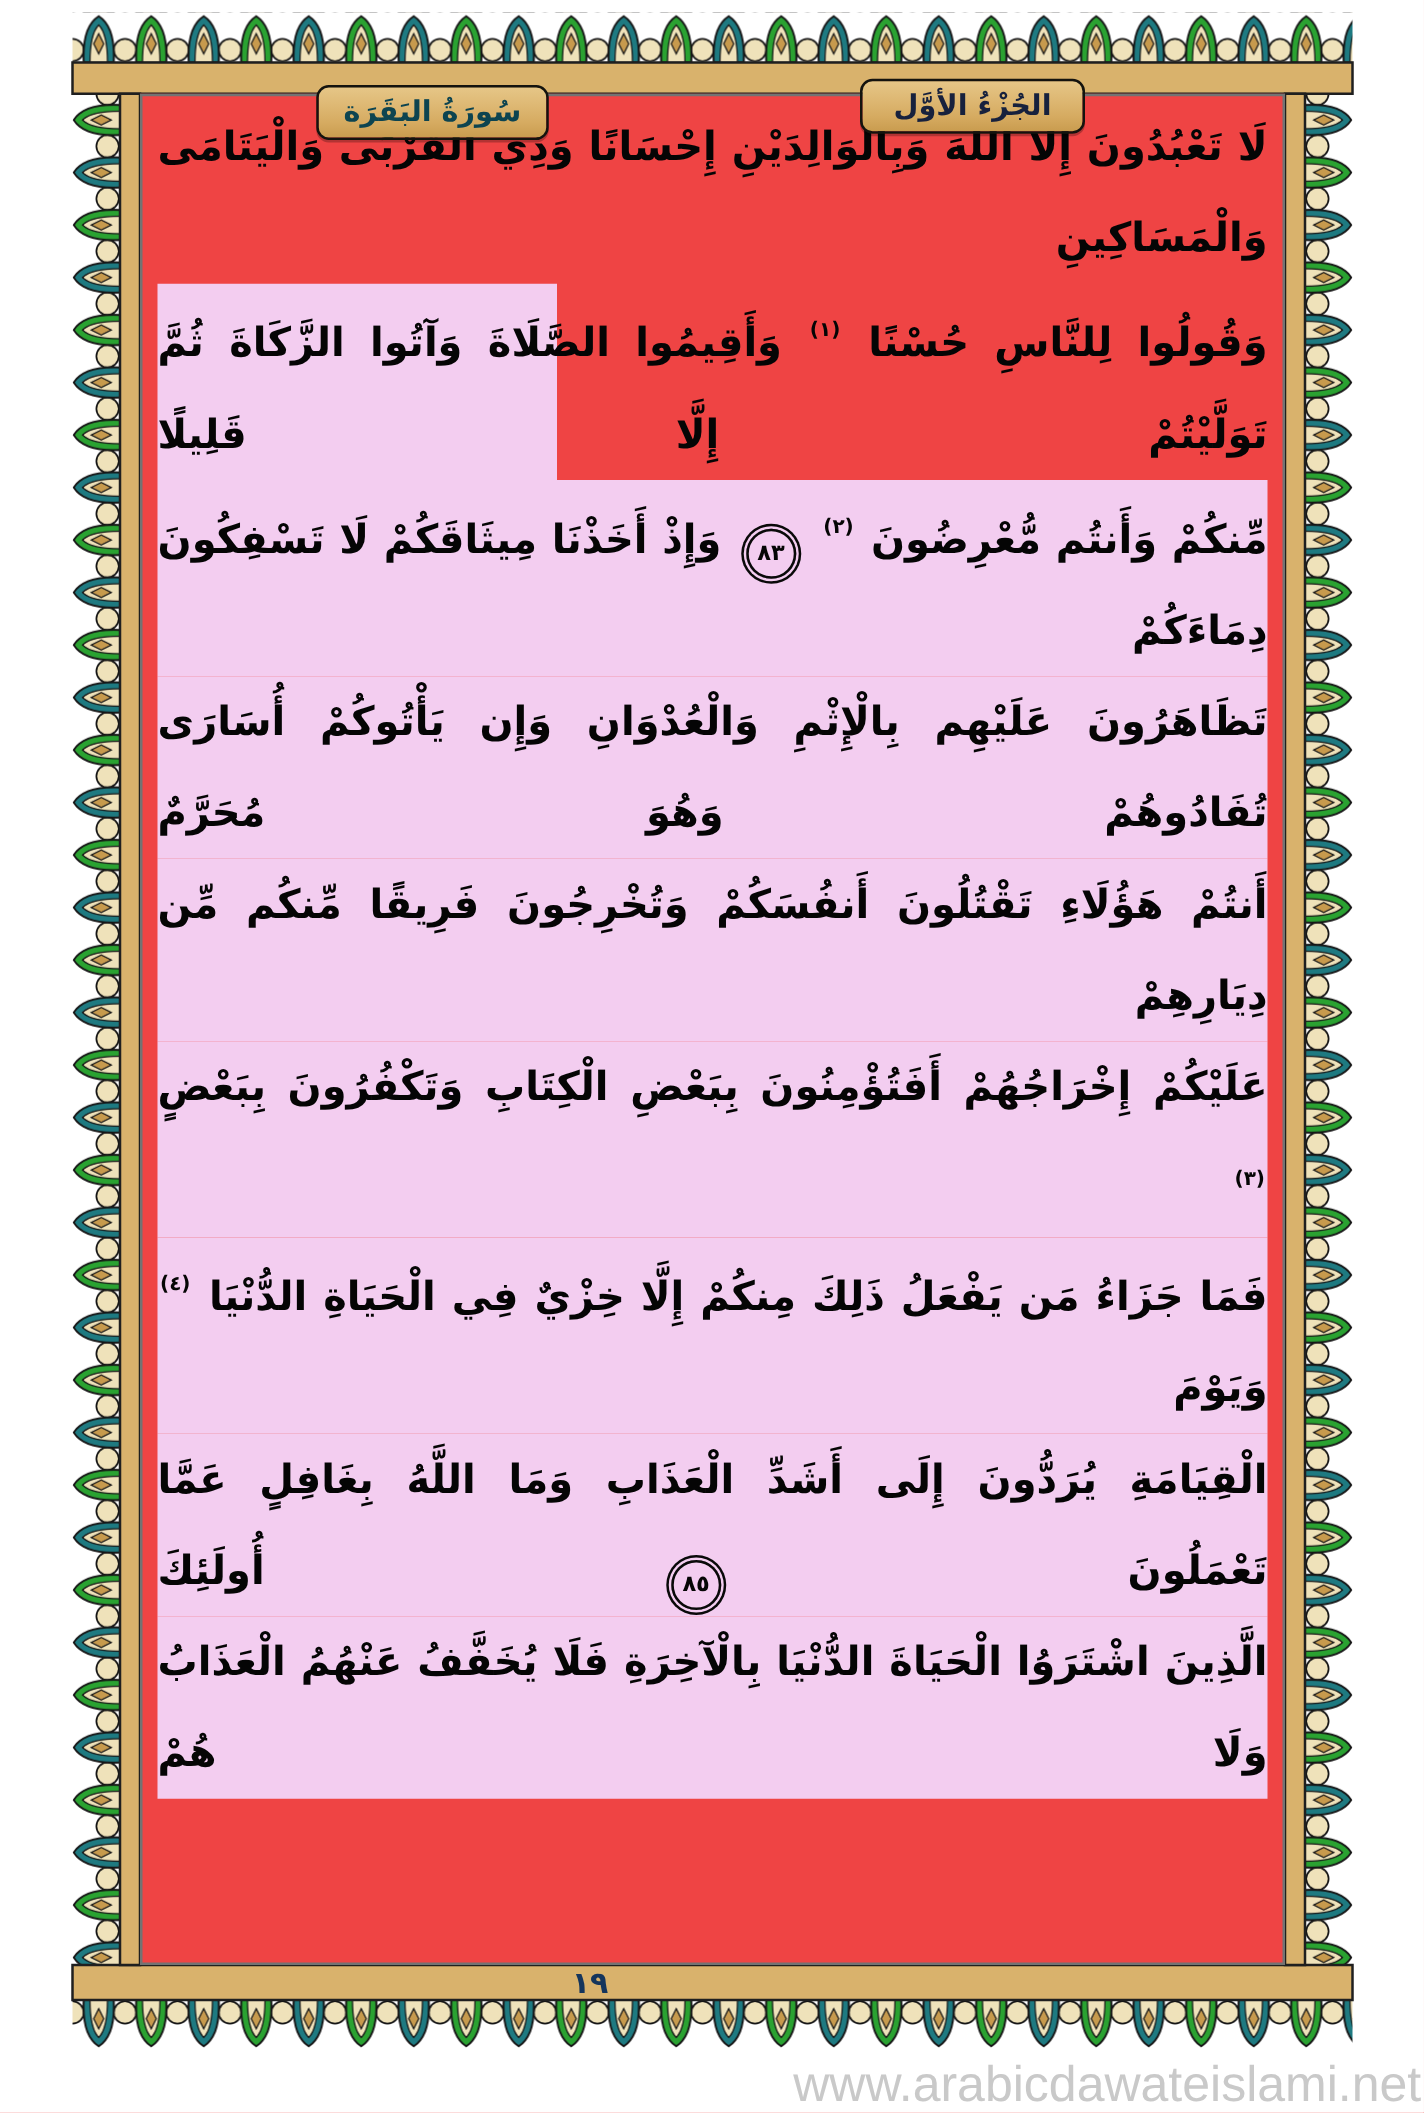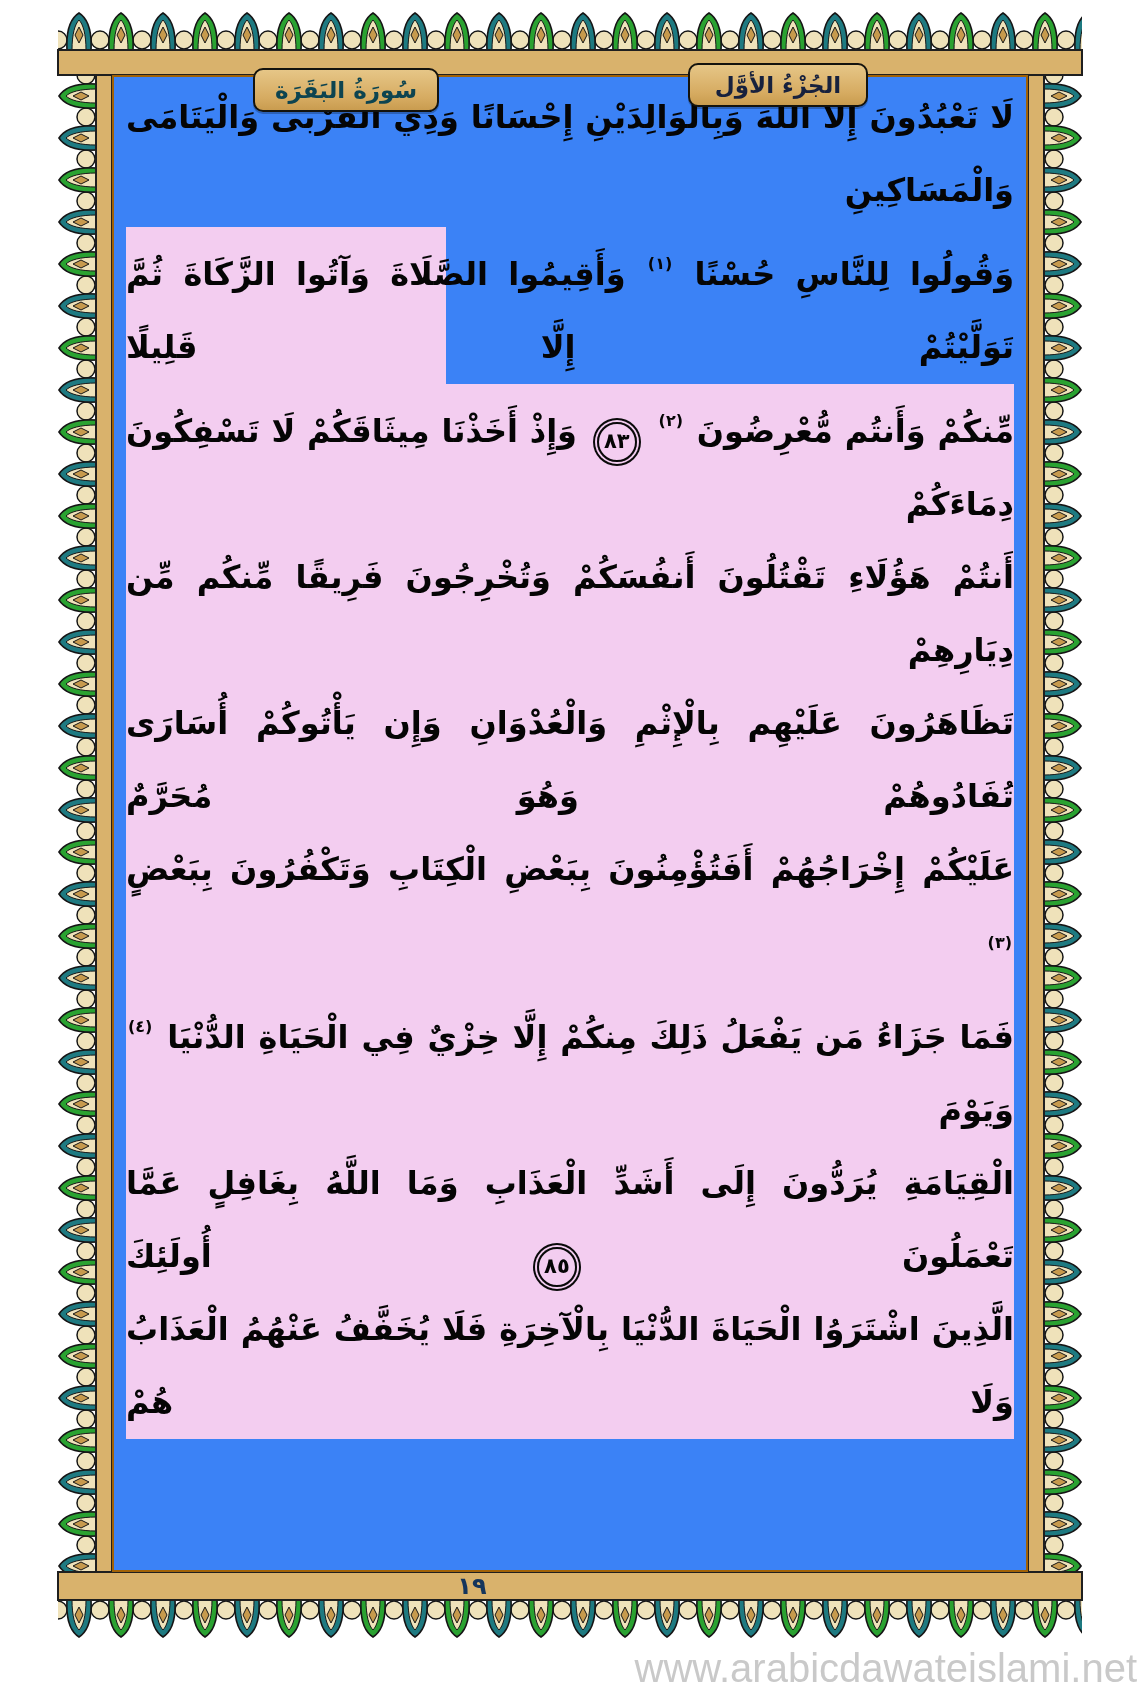--- a/index.html
+++ b/index.html
@@ -13,34 +13,34 @@
   .tab{position:absolute;z-index:5;height:40px;border:2px solid #14130e;border-radius:10px;
        background:linear-gradient(180deg,#e6c687 0%,#d6ab61 70%,#c99c4f 100%);
        box-shadow:0 2px 0 rgba(0,0,0,.25);
        display:flex;align-items:center;justify-content:center;
        font-weight:bold;font-size:23px;margin-top:44px;}
   #tab-surah{left:253px;top:24px;width:182px;color:#0d4450;}
   #tab-juz{left:688px;top:19px;width:176px;color:#17213d;}
 
   
   #content{position:absolute;left:112px;top:75px;width:916px;height:1497px;z-index:2;
-           background:#3b82f6;border:2px solid #a16207;box-sizing:border-box;
+           background:#ef4444;border:2px solid #737373;box-sizing:border-box;
            direction:rtl;overflow:hidden;}
 
   
   #quran-lines{padding:4px 12px 0 12px;}
   .qline{font-weight:bold;font-size:32px;line-height:73px;color:#050505;
          text-align:justify;text-align-last:justify;white-space:normal;}
   .qline.pink{background:#f3cdf0;}
   .qline.split{background:linear-gradient(to right,#f3cdf0 0 36%,rgba(0,0,0,0) 36%);}
   .qline .footnote{font-size:16px;vertical-align:16px;letter-spacing:-1px;padding:0 2px;}
   .qline .ayah{display:inline-flex;align-items:center;justify-content:center;
          width:36px;height:36px;border:2px solid #090909;border-radius:50%;
          box-shadow:0 0 0 2px #f3cdf0,0 0 0 4px #090909;
-         font-size:21px;line-height:1;vertical-align:-6px;margin:0 8px;}
+         font-size:18px;line-height:1;vertical-align:-6px;margin:0 8px;}
 
   
   #page-number{position:absolute;left:58px;top:1571px;width:828px;height:30px;z-index:4;
           text-align:center;line-height:30px;font-size:24px;font-weight:bold;color:#15355c;}
   #watermark{position:absolute;right:2px;top:1646px;z-index:4;direction:ltr;
           font-family:"Liberation Sans",sans-serif;font-size:40px;color:#c9c9c9;}
 </style>
 </head>
 <body>
 
@@ -89,22 +89,22 @@
   <div class="tab" id="tab-juz">
     <span>الجُزْءُ الأوَّل</span>
   </div>
 
   <div id="content">
 
     <div id="quran-lines">
         <div class="qline cream"><span class="text">لَا تَعْبُدُونَ إِلَّا اللَّهَ وَبِالْوَالِدَيْنِ إِحْسَانًا وَذِي الْقُرْبَى وَالْيَتَامَى وَالْمَسَاكِينِ</span> </div>
         <div class="qline split"><span class="text">وَقُولُوا لِلنَّاسِ حُسْنًا</span> <span class="footnote">(١)</span> <span class="text">وَأَقِيمُوا الصَّلَاةَ وَآتُوا الزَّكَاةَ ثُمَّ تَوَلَّيْتُمْ إِلَّا قَلِيلًا</span> </div>
         <div class="qline pink"><span class="text">مِّنكُمْ وَأَنتُم مُّعْرِضُونَ</span> <span class="footnote">(٢)</span> <span class="ayah">٨٣</span> <span class="text">وَإِذْ أَخَذْنَا مِيثَاقَكُمْ لَا تَسْفِكُونَ دِمَاءَكُمْ</span> </div>
+        <div class="qline pink"><span class="text">تَظَاهَرُونَ عَلَيْهِم بِالْإِثْمِ وَالْعُدْوَانِ وَإِن يَأْتُوكُمْ أُسَارَى تُفَادُوهُمْ وَهُوَ مُحَرَّمٌ</span> </div>
         <div class="qline pink"><span class="text">أَنتُمْ هَؤُلَاءِ تَقْتُلُونَ أَنفُسَكُمْ وَتُخْرِجُونَ فَرِيقًا مِّنكُم مِّن دِيَارِهِمْ</span> </div>
-        <div class="qline pink"><span class="text">تَظَاهَرُونَ عَلَيْهِم بِالْإِثْمِ وَالْعُدْوَانِ وَإِن يَأْتُوكُمْ أُسَارَى تُفَادُوهُمْ وَهُوَ مُحَرَّمٌ</span> </div>
         <div class="qline pink"><span class="text">عَلَيْكُمْ إِخْرَاجُهُمْ أَفَتُؤْمِنُونَ بِبَعْضِ الْكِتَابِ وَتَكْفُرُونَ بِبَعْضٍ</span> <span class="footnote">(٣)</span> </div>
         <div class="qline pink"><span class="text">فَمَا جَزَاءُ مَن يَفْعَلُ ذَلِكَ مِنكُمْ إِلَّا خِزْيٌ فِي الْحَيَاةِ الدُّنْيَا</span> <span class="footnote">(٤)</span> <span class="text">وَيَوْمَ</span> </div>
         <div class="qline pink"><span class="text">الْقِيَامَةِ يُرَدُّونَ إِلَى أَشَدِّ الْعَذَابِ وَمَا اللَّهُ بِغَافِلٍ عَمَّا تَعْمَلُونَ</span> <span class="ayah">٨٥</span> <span class="text">أُولَئِكَ</span> </div>
         <div class="qline pink"><span class="text">الَّذِينَ اشْتَرَوُا الْحَيَاةَ الدُّنْيَا بِالْآخِرَةِ فَلَا يُخَفَّفُ عَنْهُمُ الْعَذَابُ وَلَا هُمْ</span> </div>
       </div>
 
   </div>
 
   <div id="page-number">١٩</div>
   <div id="watermark">www.arabicdawateislami.net</div>

